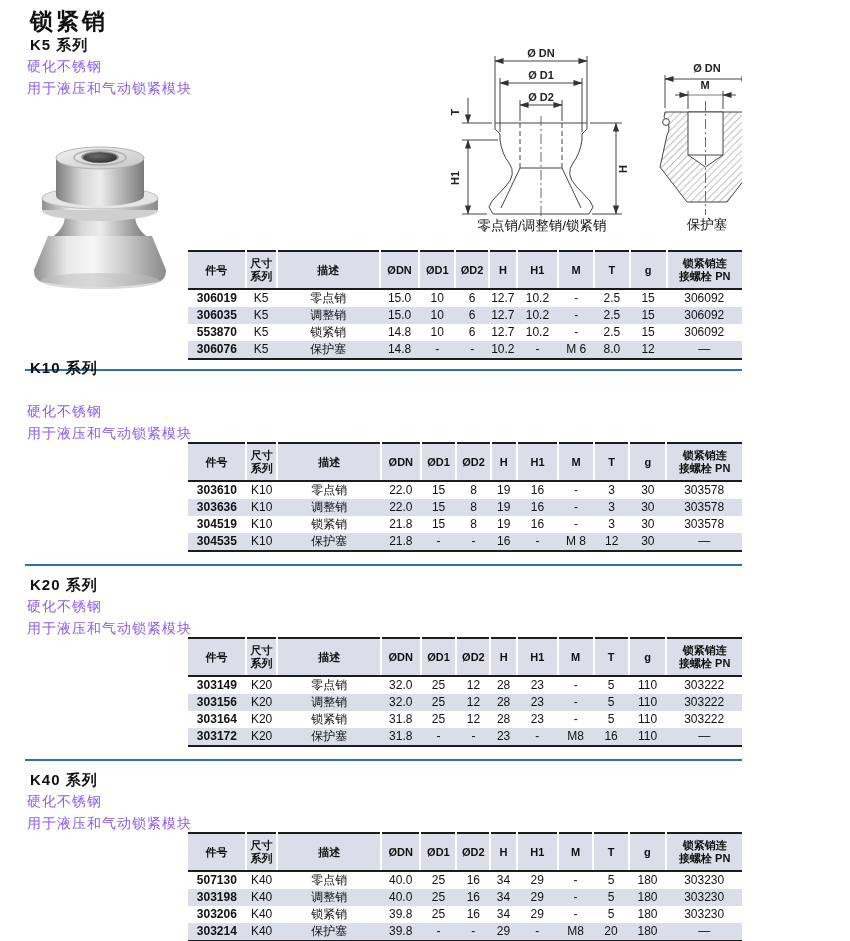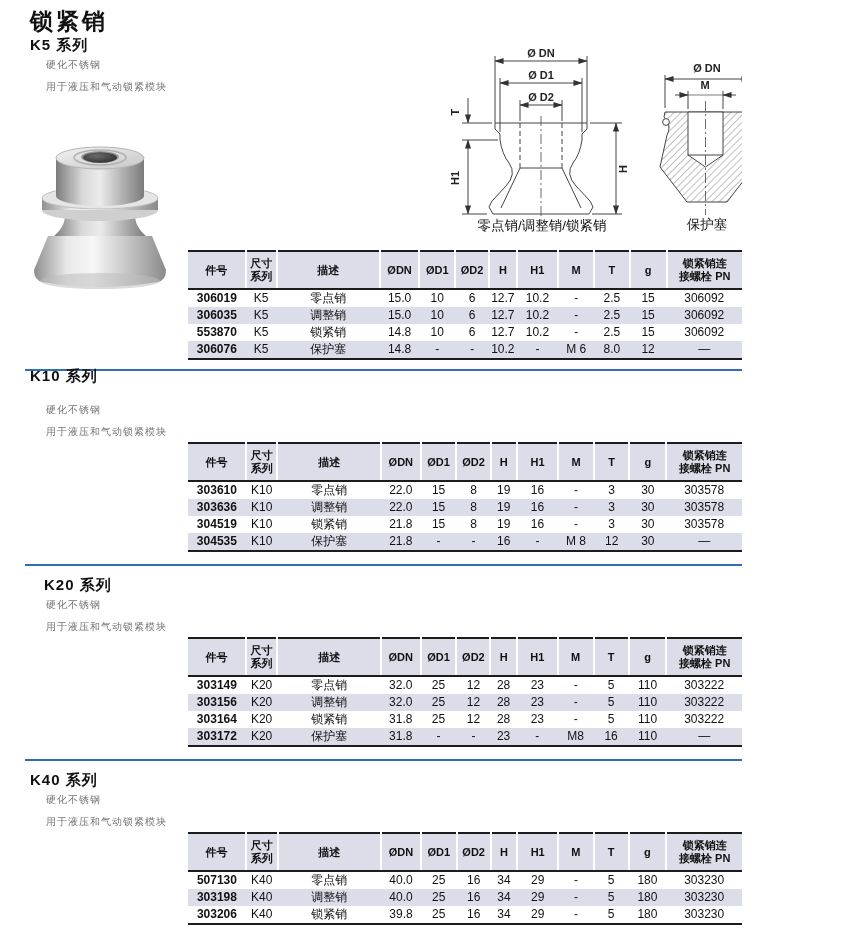--- a/index.html
+++ b/index.html
@@ -2,21 +2,21 @@
 <html><head>
 <meta charset="utf-8">
 <style>
   * { margin:0; padding:0; box-sizing:border-box; }
   html,body { background:#ffffff; }
   body { font-family:"Liberation Sans","DejaVu Sans",sans-serif; color:#111; }
   .page { position:relative; width:742px; height:941px; background:#fff; overflow:hidden; }
 
   .page-title { position:absolute; left:30px; top:6px; font-size:23px; font-weight:bold; letter-spacing:3px; }
   .series-title { position:absolute; left:30px; font-size:15px; font-weight:bold; letter-spacing:1px; }
-  .sub-line { position:absolute; left:46px; font-size:10px; color:#737373; letter-spacing:1px; }
+  .sub-line { position:absolute; left:27px; font-size:14px; color:#8b5cf6; letter-spacing:1px; }
 
   .divider { position:absolute; left:25px; width:806px; height:2px; background:#2f6eb5; }
 
   .photo-wrap { position:absolute; left:12px; top:120px; width:176px; height:178px; }
   .draw1 { position:absolute; left:442px; top:28px; }
   .draw2 { position:absolute; left:653px; top:55px; }
 
   svg text { font-family:"Liberation Sans","DejaVu Sans",sans-serif; fill:#222; }
   .dimlbl { font-size:11px; font-weight:bold; }
   .cap { font-size:13.5px; fill:#111; }
@@ -272,21 +272,21 @@
             <td>M 6</td>
             <td>8.0</td>
             <td>12</td>
             <td>—</td>
           </tr>
         </tbody>
       </table>
     </div>
 
   <div class="divider" style="top: 369px; background: rgb(47, 110, 181);"></div>
-  <div class="series-title" style="top:367px;">K10 系列</div>
+  <div class="series-title" style="top:359px;">K10 系列</div>
   <div class="sub-line" style="top:403px;">硬化不锈钢</div>
   <div class="sub-line" style="top:425px;">用于液压和气动锁紧模块</div>
   <div class="tbl-mount" style="top:442px;">
       <table class="spec">
         <colgroup>
           <col style="width: 60px;">
           <col style="width: 33px;">
           <col style="width: 112px;">
           <col style="width: 41px;">
           <col style="width: 37px;">
@@ -371,21 +371,21 @@
             <td>M 8</td>
             <td>12</td>
             <td>30</td>
             <td>—</td>
           </tr>
         </tbody>
       </table>
     </div>
 
   <div class="divider" style="top: 564px; background: rgb(47, 110, 181);"></div>
-  <div class="series-title" style="top:576px;margin-left:14px;">K20 系列</div>
+  <div class="series-title" style="top:576px;">K20 系列</div>
   <div class="sub-line" style="top:598px;">硬化不锈钢</div>
   <div class="sub-line" style="top:620px;">用于液压和气动锁紧模块</div>
   <div class="tbl-mount" style="top:637px;">
       <table class="spec">
         <colgroup>
           <col style="width: 60px;">
           <col style="width: 33px;">
           <col style="width: 112px;">
           <col style="width: 41px;">
           <col style="width: 37px;">
@@ -550,17 +550,31 @@
             <td>39.8</td>
             <td>25</td>
             <td>16</td>
             <td>34</td>
             <td>29</td>
             <td>-</td>
             <td>5</td>
             <td>180</td>
             <td>303230</td>
           </tr>
+          <tr>
+            <td>303214</td>
+            <td>K40</td>
+            <td>保护塞</td>
+            <td>39.8</td>
+            <td>-</td>
+            <td>-</td>
+            <td>29</td>
+            <td>-</td>
+            <td>M8</td>
+            <td>20</td>
+            <td>180</td>
+            <td>—</td>
+          </tr>
         </tbody>
       </table>
     </div>
 
 </div>
 
 </body></html>

